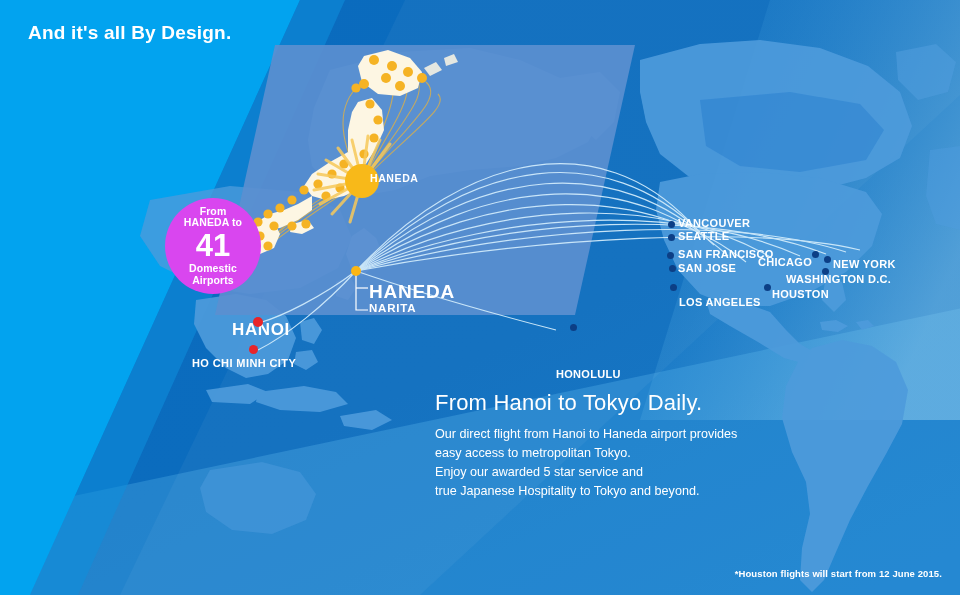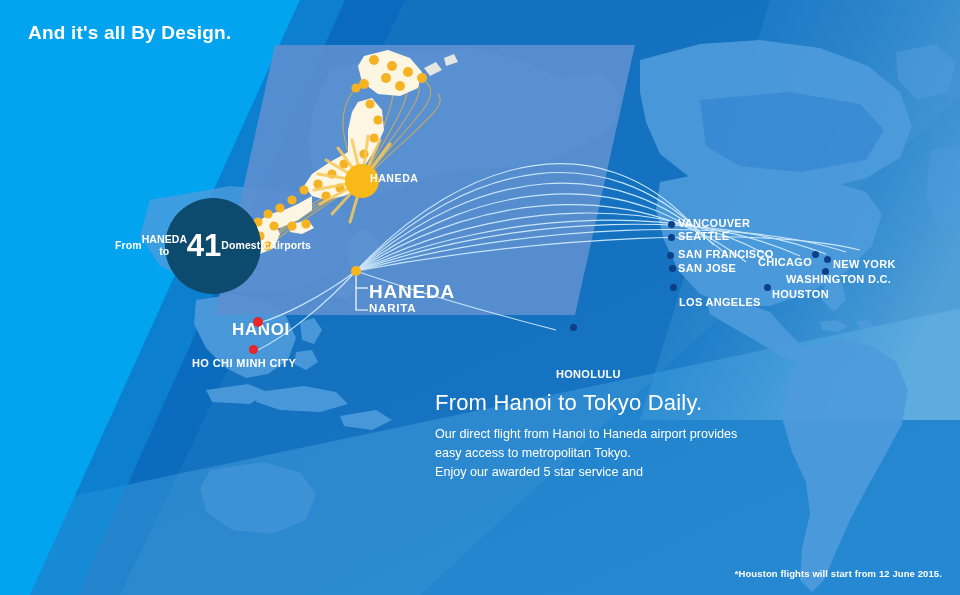--- a/index.html
+++ b/index.html
@@ -16,22 +16,22 @@
   
   #headline{
     left:28px;top:22px;
     font-size:19px;font-weight:bold;color:#ffffff;
     letter-spacing:.2px;z-index:40;white-space:nowrap;
   }
 
   
   #badge{
     left:165px;top:198px;width:96px;height:96px;border-radius:50%;
-    background:#0c4a6e;z-index:35;
-    display:flex;flex-direction:row;align-items:center;justify-content:center;
+    background:#d946ef;z-index:35;
+    display:flex;flex-direction:column;align-items:center;justify-content:center;
     color:#ffffff;text-align:center;line-height:1.12;
   }
   #badge .b-top{font-size:10.5px;font-weight:bold;letter-spacing:.1px;}
   #badge .b-num{font-size:31px;font-weight:bold;line-height:1;margin:1px 0 2px;}
   #badge .b-bot{font-size:10.5px;font-weight:bold;letter-spacing:.1px;}
 
   
   .city{position:absolute;color:#ffffff;white-space:nowrap;z-index:30;}
   .city.us{font-size:11px;font-weight:bold;letter-spacing:.3px;}
   .city.hono{font-size:11px;font-weight:bold;letter-spacing:.3px;}
@@ -337,17 +337,18 @@
   <div class="city us" style="left:772px;top:288px;">HOUSTON</div>
 
   <div class="dot blue" style="left:570px;top:324px;width:7px;height:7px;"></div>
   <div class="city hono" style="left:556px;top:348px;margin-top:20px;">HONOLULU</div>
 
   <div class="abs" id="copy">
     <h2>From Hanoi to Tokyo Daily.</h2>
     <p>Our direct flight from Hanoi to Haneda airport provides</p>
     <p>easy access to metropolitan Tokyo.</p>
     <p>Enjoy our awarded 5 star service and</p>
+    <p>true Japanese Hospitality to Tokyo and beyond.</p>
   </div>
 
   <div class="abs" id="footnote">*Houston flights will start from 12 June 2015.</div>
 
 </div>
 
 </body></html>

